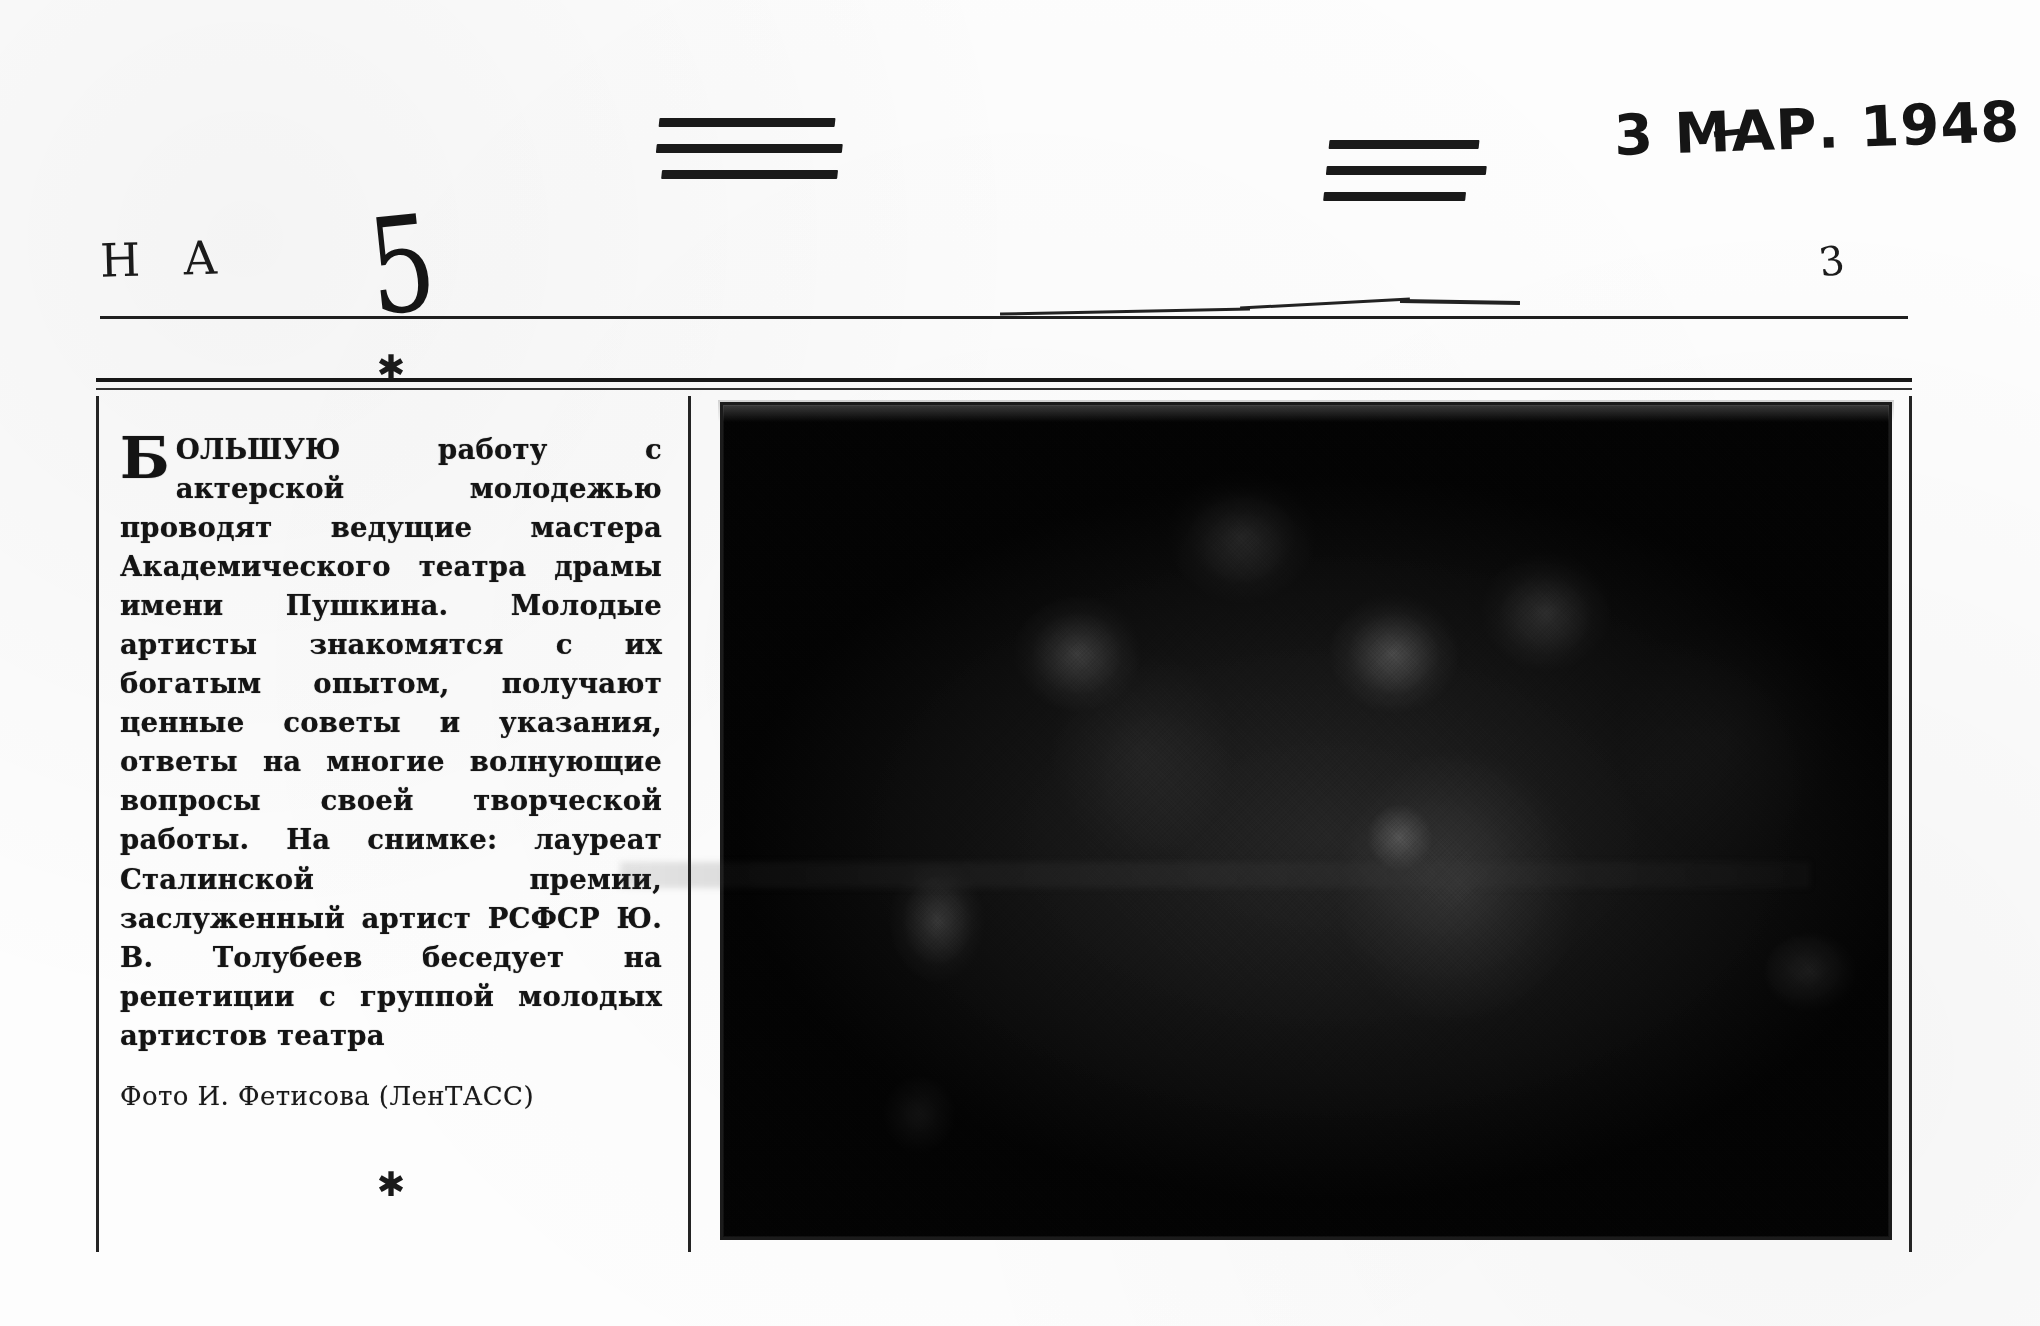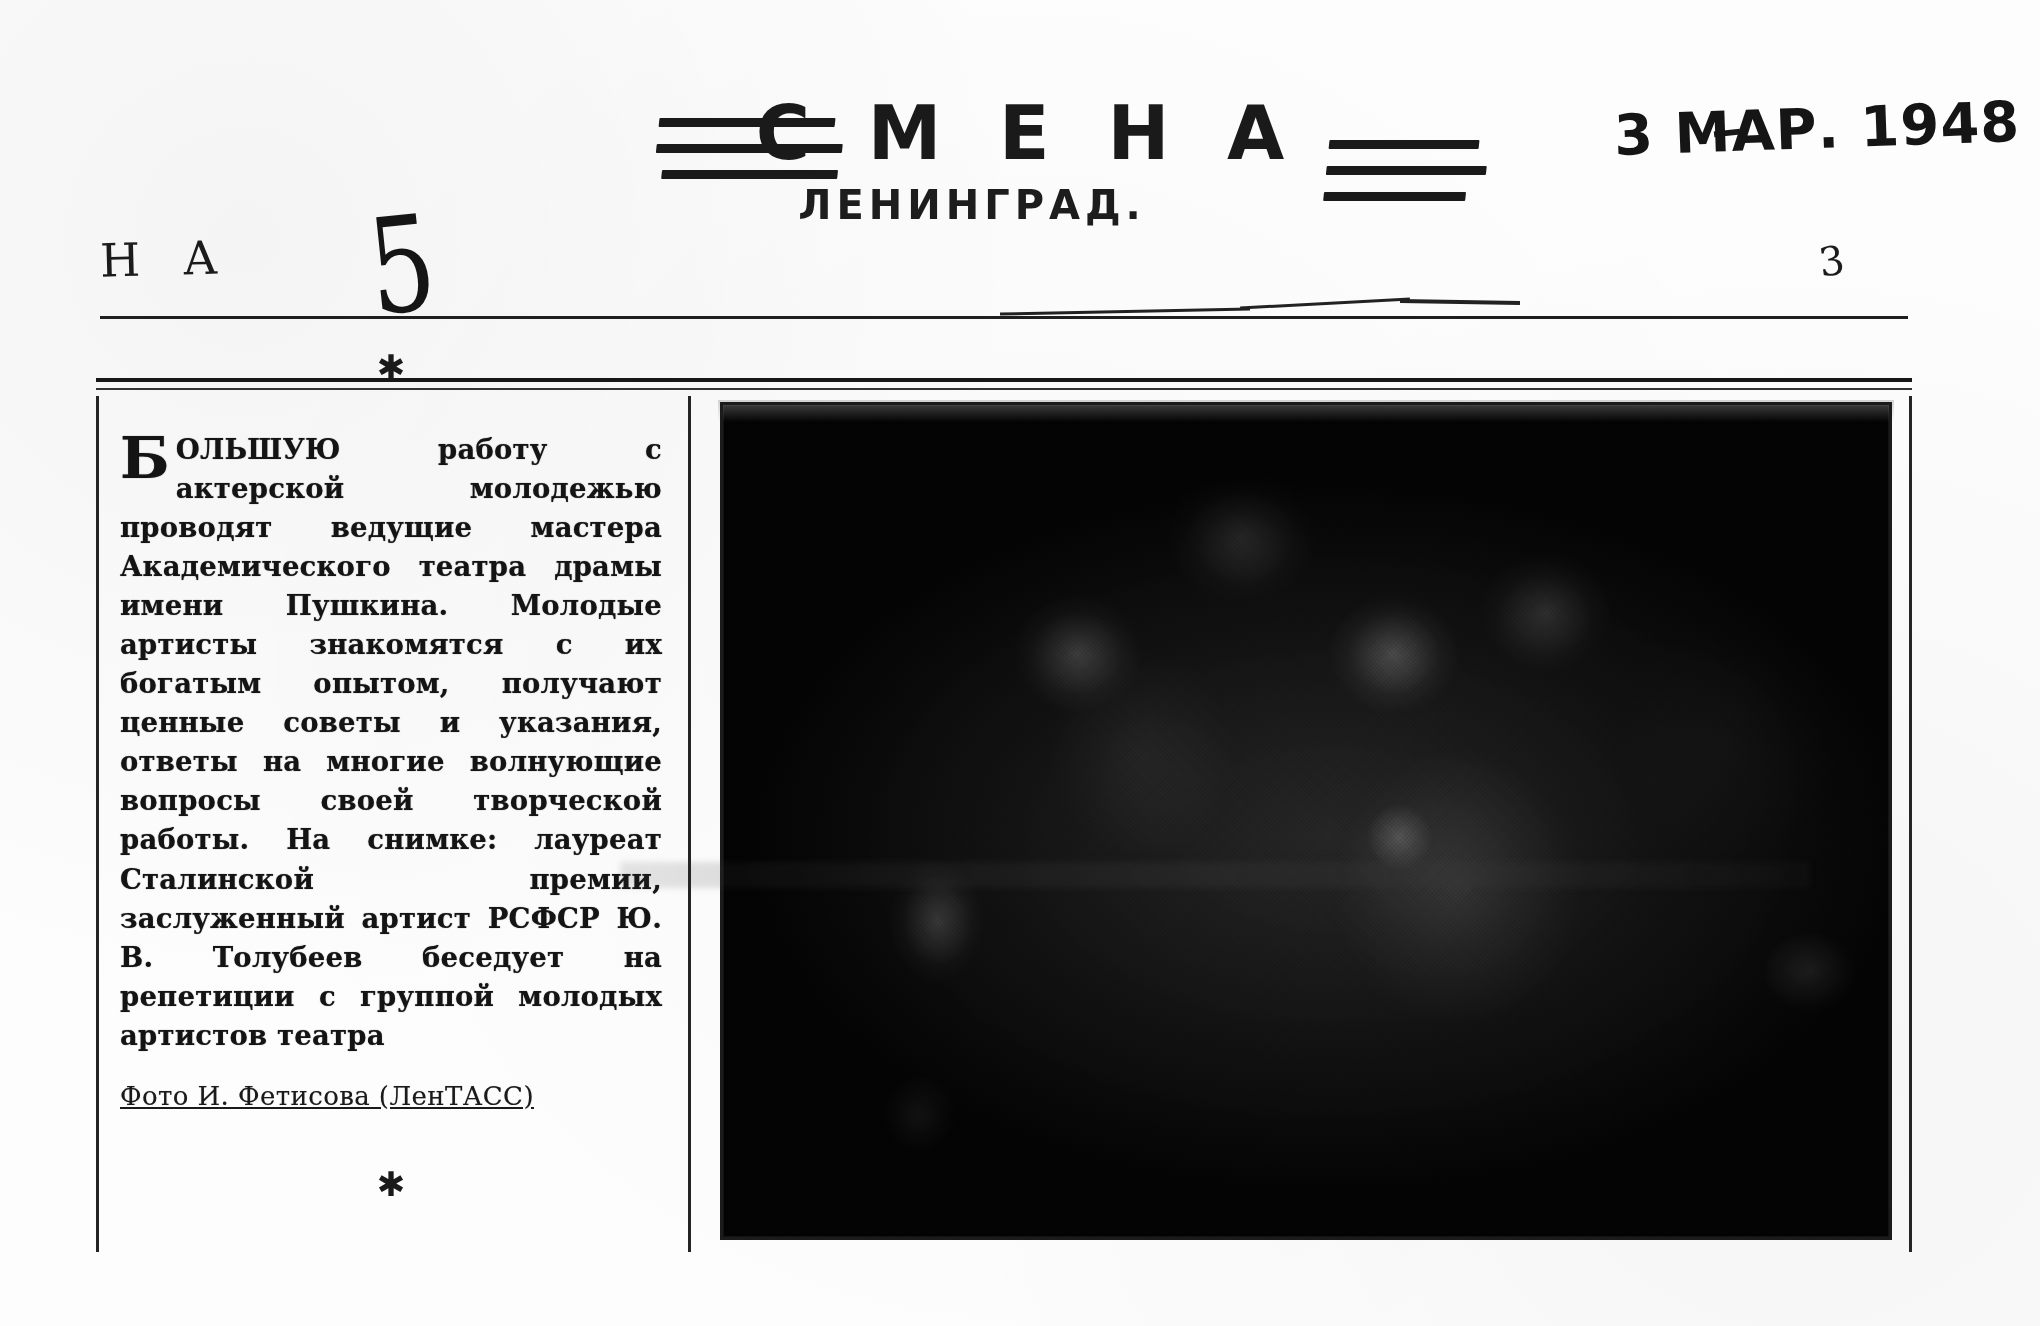--- a/index.html
+++ b/index.html
@@ -256,21 +256,20 @@
     margin-top: 2px;
   }
   .credit {
     margin-top: 26px;
     font-family: "DejaVu Serif", serif;
     font-size: 26px;
     color: #1a1a1a;
     letter-spacing: 0.4px;
     font-weight: 500;
     text-shadow: 0 0 0.8px rgba(0,0,0,0.4);
-    text-decoration: underline;
   }
 
   
   .photo-wrap {
     position: absolute;
     left: 624px;
     top: 6px;
     width: 1172px;
     height: 838px;
   }
@@ -345,24 +344,20 @@
       <i></i>
       <i></i>
       <i></i>
     </div>
   <div class="bars right">
       <i></i>
       <i></i>
       <i></i>
     </div>
 
-  <div class="title-block">
-    <div class="title-main">С М Е Н А</div>
-    <div class="title-sub">ЛЕНИНГРАД.</div>
-  </div>
 
   <div class="date-dash"></div>
   <div class="date-stamp">3 МАР. 1948</div>
   <div class="page-num">3</div>
 
   <div class="rule-thin"></div>
   <div class="rule-scribble">
     <div class="s1"></div>
       <div class="s2"></div>
       <div class="s3"></div>

